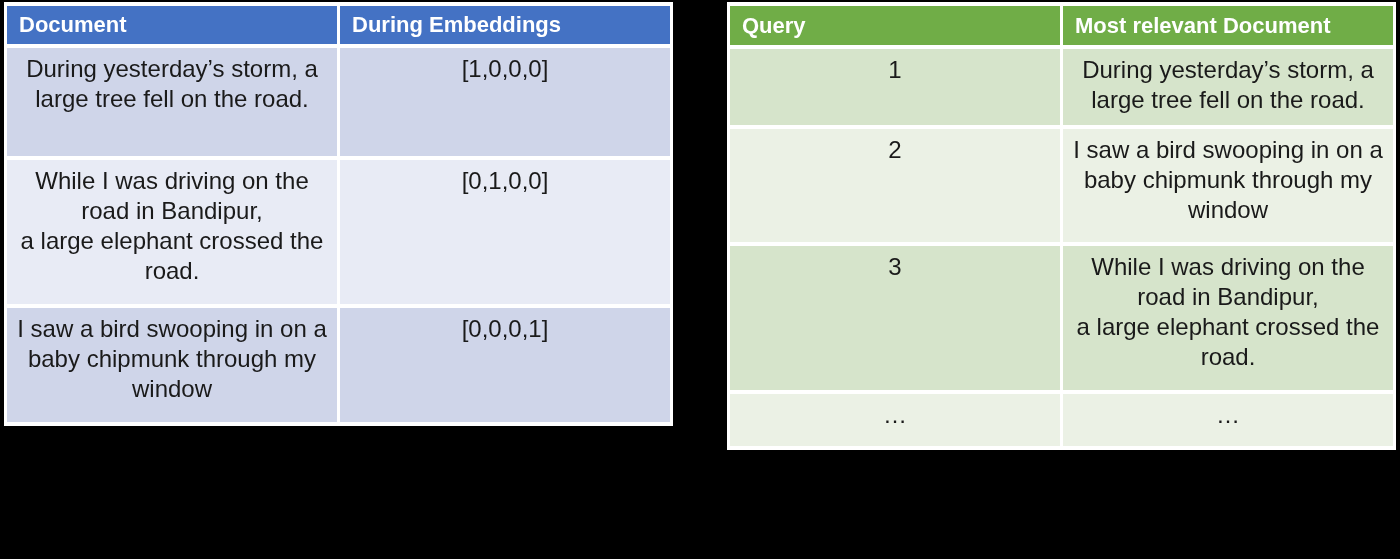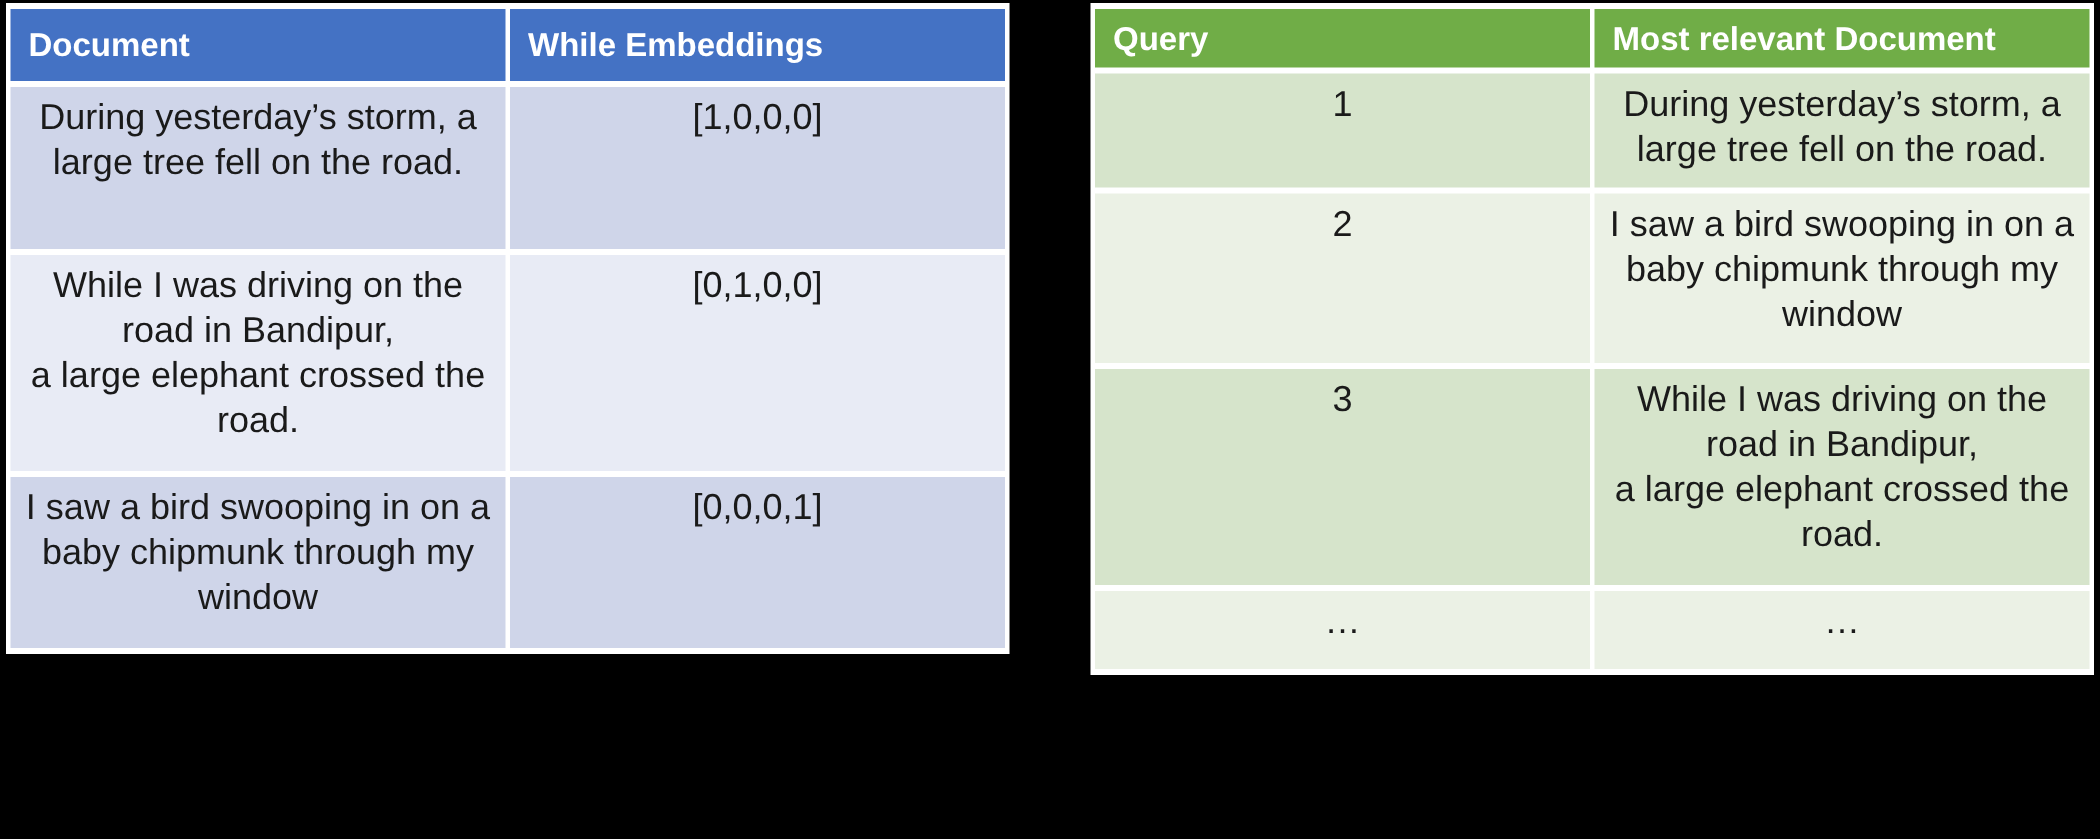--- a/index.html
+++ b/index.html
@@ -27,21 +27,21 @@
   .tbl col.c1 { width: 330px; }
   .tbl col.c2 { width: 330px; }
 
   .tbl th {
     color: var(--header-text, #ffffff);
     font-size: 22px;
     font-weight: 700;
     text-align: left;
     vertical-align: middle;
     padding: 0 12px;
-    height: 48px;
+    height: 38px;
   }
   table.left  th { background: var(--header-blue, #4472C4); }
   table.right th { background: var(--header-green, #70AD47); height: 39px; }
 
   .tbl td {
     font-size: 24px;
     line-height: 30px;
     color: var(--body-text, #1a1a1a);
     text-align: center;
     vertical-align: top;
@@ -71,21 +71,21 @@
 <div class="stage">
 
   <table class="tbl left">
     <colgroup>
         <col class="c1">
         <col class="c2">
       </colgroup>
     <thead>
       <tr>
         <th>Document</th>
-        <th>While Embeddings</th>
+        <th>During Embeddings</th>
       </tr>
     </thead>
     <tbody>
       <tr class="r1">
         <td>During yesterday’s storm, a
 large tree fell on the road.</td>
         <td>[1,0,0,0]</td>
       </tr>
       <tr class="r2">
         <td>While I was driving on the

